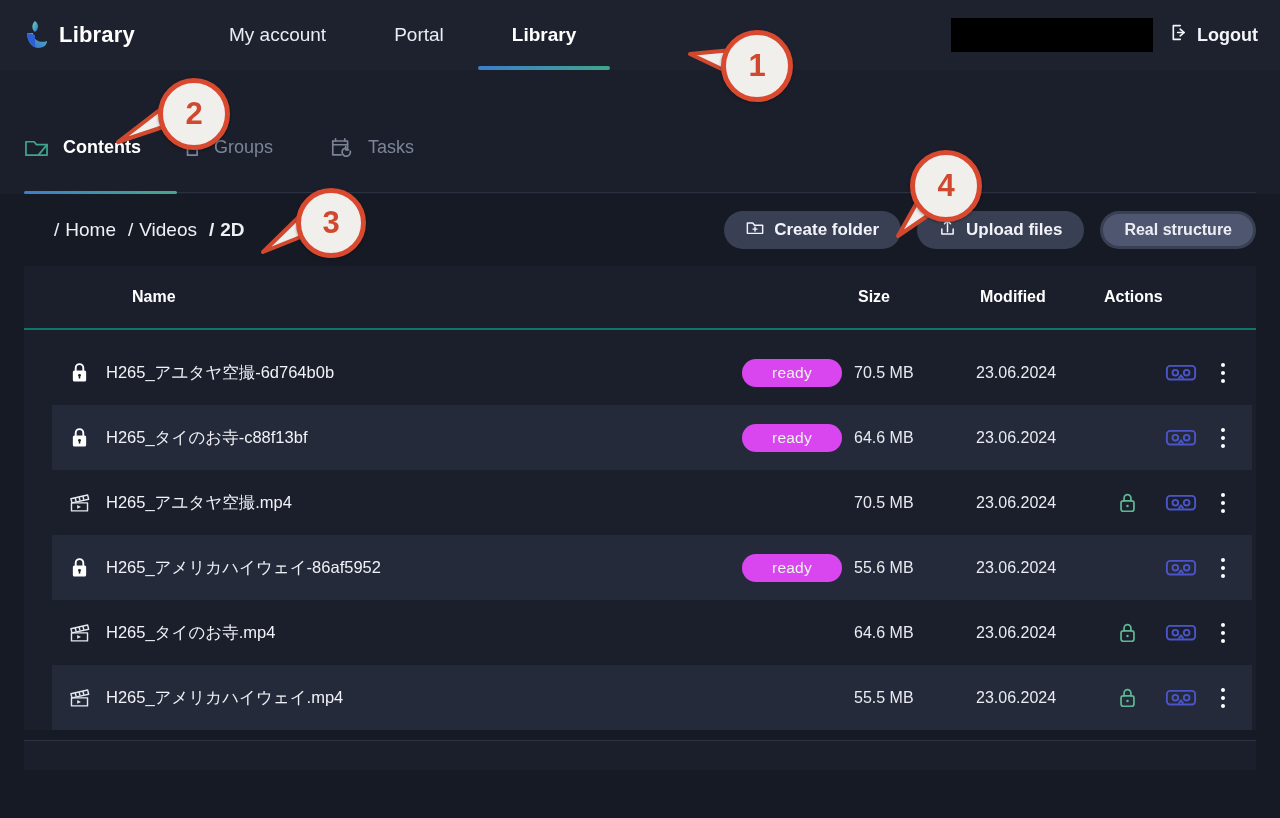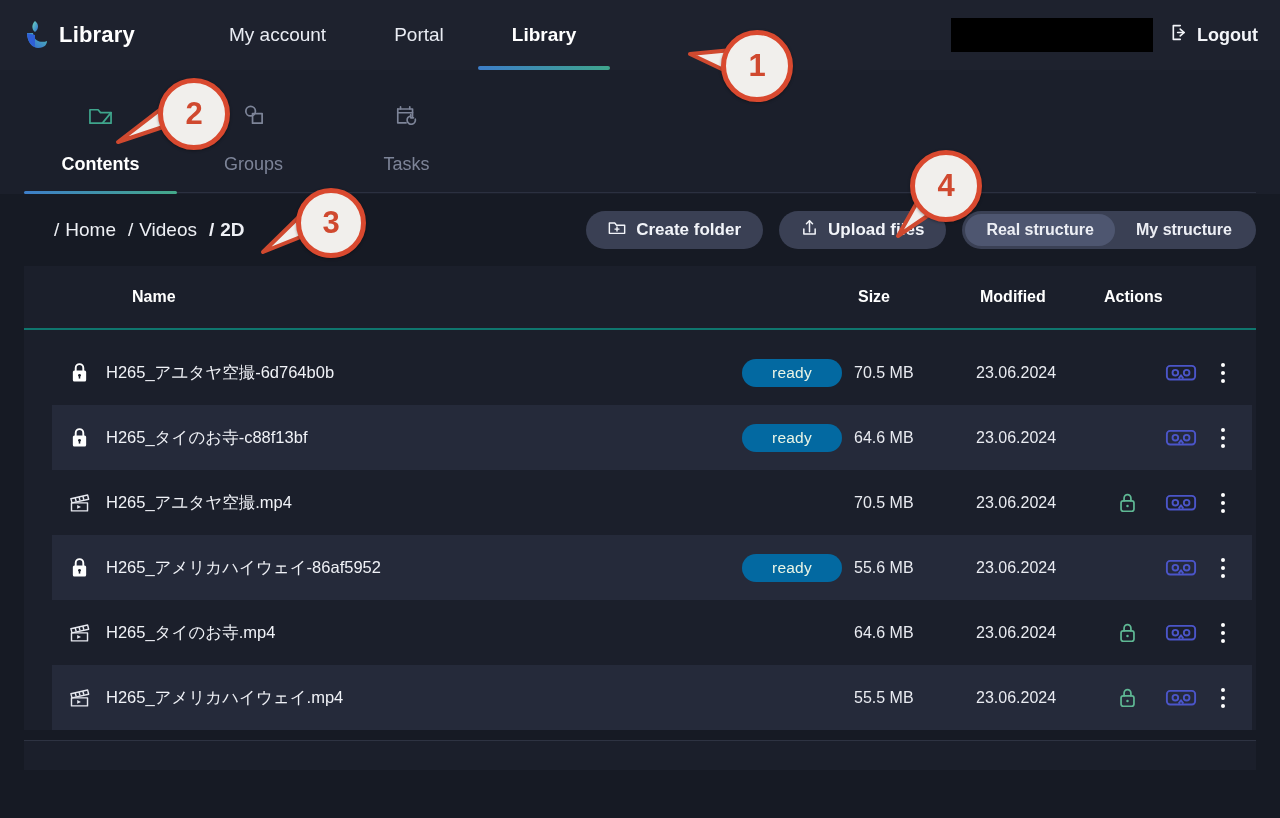--- a/index.html
+++ b/index.html
@@ -55,22 +55,22 @@
   .subnav-wrap {
     position: absolute; top: 70px; left: 0; width: 1280px; height: 124px;
     background: #1b1f2b;
   }
   .subnav {
     display: flex; align-items: flex-end;
     padding-left: 24px; height: 122px;
   }
   .subnav-item {
     width: 153px; height: 122px;
-    display: flex; flex-direction: column; align-items: center;
-    justify-content: flex-start; padding-top: 32px; gap: 26px;
+    display: flex; flex-direction: row; align-items: center;
+    justify-content: flex-start; padding-top: 32px; gap: 14px;
     cursor: pointer; position: relative;
   }
   .subnav-icon { height: 26px; display: flex; align-items: center; }
   .subnav-label { font-size: 18px; color: #7d8498; }
   .subnav-item.active .subnav-label { color: #ffffff; font-weight: bold; }
   .subnav-underline {
     position: absolute; left: 24px; bottom: 0; width: 153px; height: 3px;
     border-radius: 2px;
     background: linear-gradient(90deg, #3d7ec9 0%, #44a989 100%);
   }
@@ -146,21 +146,21 @@
     align-items: center; justify-content: center;
   }
   .row-name {
     flex: 1 1 auto; min-width: 0; font-size: 16.5px; color: #f0f2f7;
     white-space: nowrap; overflow: hidden; text-overflow: ellipsis;
     padding-right: 10px;
   }
   .badge {
     display: inline-flex; align-items: center; justify-content: center;
     height: 28px; min-width: 100px; border-radius: 14px;
-    background: #0369a1; color: #eaf5e6;
+    background: #d946ef; color: #eaf5e6;
     font-size: 15.5px; letter-spacing: .2px;
   }
   .cell {
     font-size: 16px; color: #e9ebf1; white-space: nowrap;
   }
   .actions { display: flex; align-items: center; gap: 0; }
   .act-slot {
     width: 54px; display: flex; align-items: center; justify-content: center;
   }
   .kebab {
@@ -311,23 +311,20 @@
             <path d="M5.8 5 L9 1.8 L12.2 5"></path>
           </svg>
         </span>
         <span>Upload files</span>
       </button>
 
       <div class="segmented">
         <div class="seg-opt active">
           <span>Real structure</span>
         </div>
-        <div class="seg-opt">
-          <span>My structure</span>
-        </div>
       </div>
     </div>
   </div>
 
   <div class="table">
     <div class="thead">
       <div class="col-name th">Name</div>
       <div class="col-badge"></div>
       <div class="col-size th">Size</div>
       <div class="col-mod th">Modified</div>

